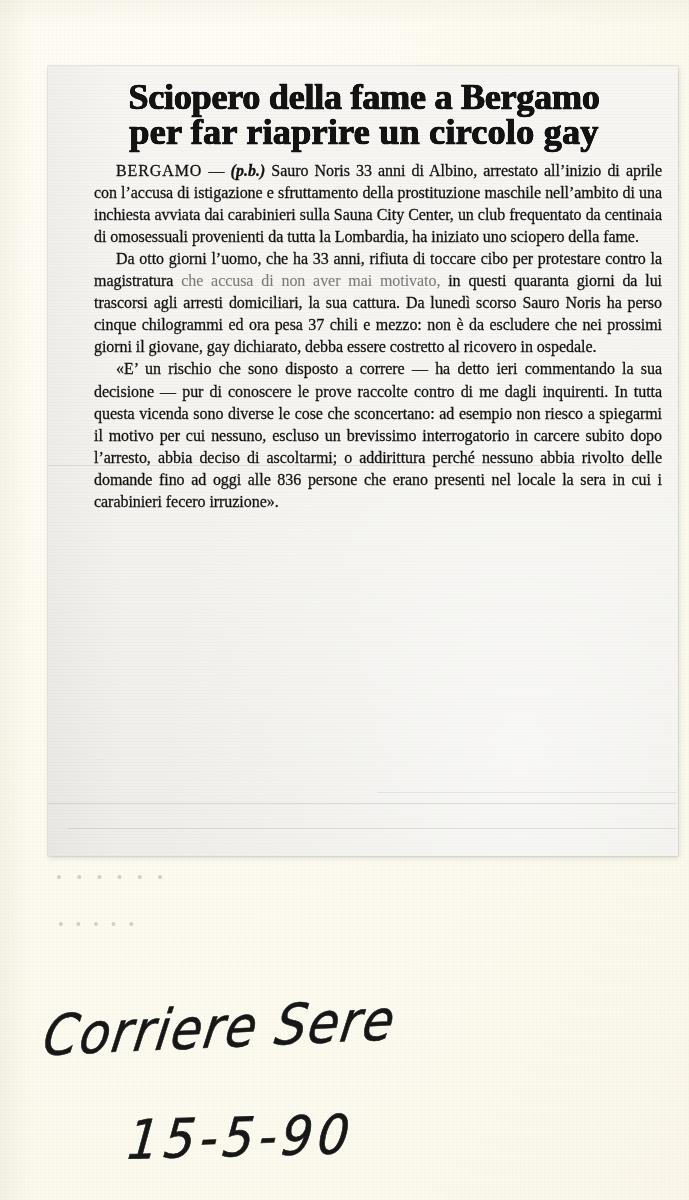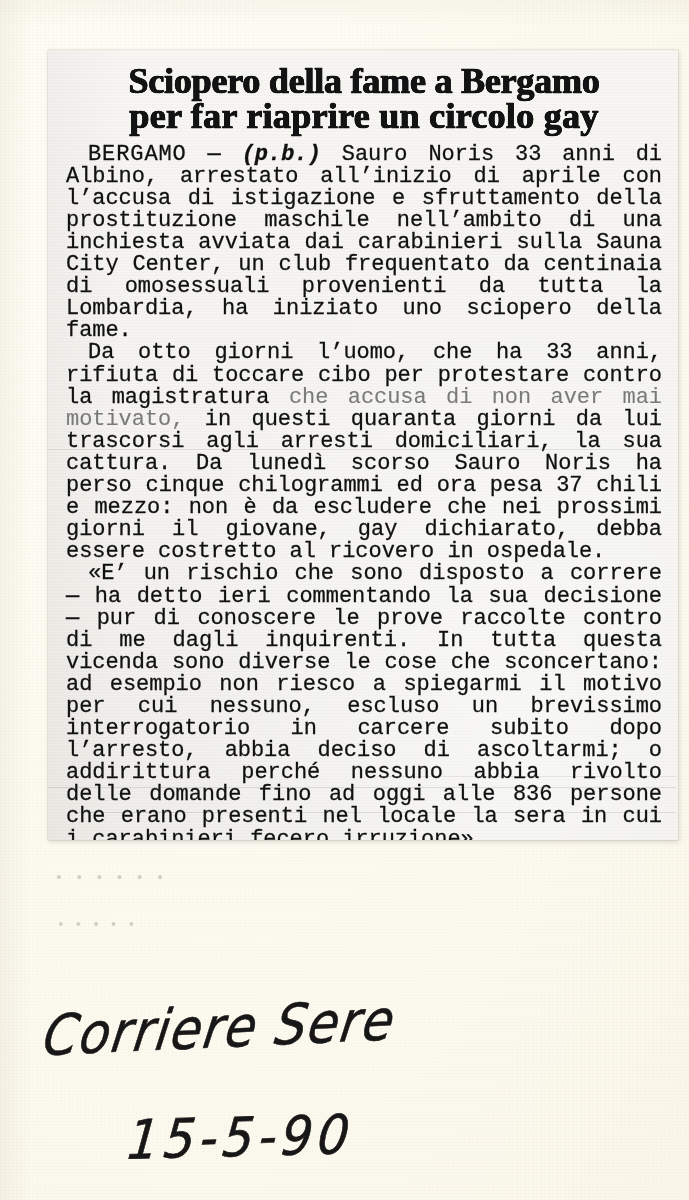--- a/index.html
+++ b/index.html
@@ -37,21 +37,21 @@
     background:
       linear-gradient(to right, rgba(140,130,100,0.07) 0px, rgba(255,255,255,0) 30px),
       linear-gradient(to bottom, rgba(140,130,100,0.05) 0px, rgba(255,255,255,0) 26px);
     pointer-events: none;
   }
 
   
   .clipping {
     position: absolute;
     left: 48px;
-    top: 50px;
+    top: 66px;
     width: 630px;
     height: 790px;
     background:
       linear-gradient(to bottom, #f7f6f3 0%, #f4f3ef 55%, #efeeea 100%);
     box-shadow:
       0 0 0 0.5px rgba(120,115,105,0.25),
       1px 2px 5px rgba(90,85,75,0.18);
     overflow: hidden;
   }
   .clipping::before {
@@ -94,27 +94,28 @@
     -webkit-text-stroke: 0.7px #131313;
     text-shadow: 0.4px 0 0 #161616, -0.35px 0 0 #161616, 0 0.35px 0 #1a1a1a;
     transform: scaleX(1.02);
     transform-origin: center;
   }
   .headline .hl-line { display: block; white-space: nowrap; }
   .headline .hl-line.l2 { letter-spacing: 0.2px; }
 
   
   .article {
-    font-family: Liberation Mono, monospace;
-    font-size: 22px;
+    font-family: Liberation Serif, serif;
+    font-size: 16px;
     line-height: 22.1px;
     color: #111111;
     text-align: justify;
     text-align-last: left;
     letter-spacing: -0.05px;
+    margin-left: 28px;
     -webkit-text-stroke: 0.26px #111111;
   }
   .article p {
     margin: 0;
     text-indent: 22px;
     hyphens: manual;
   }
   .article p.last { text-align: justify; }
 
   .dateline {

